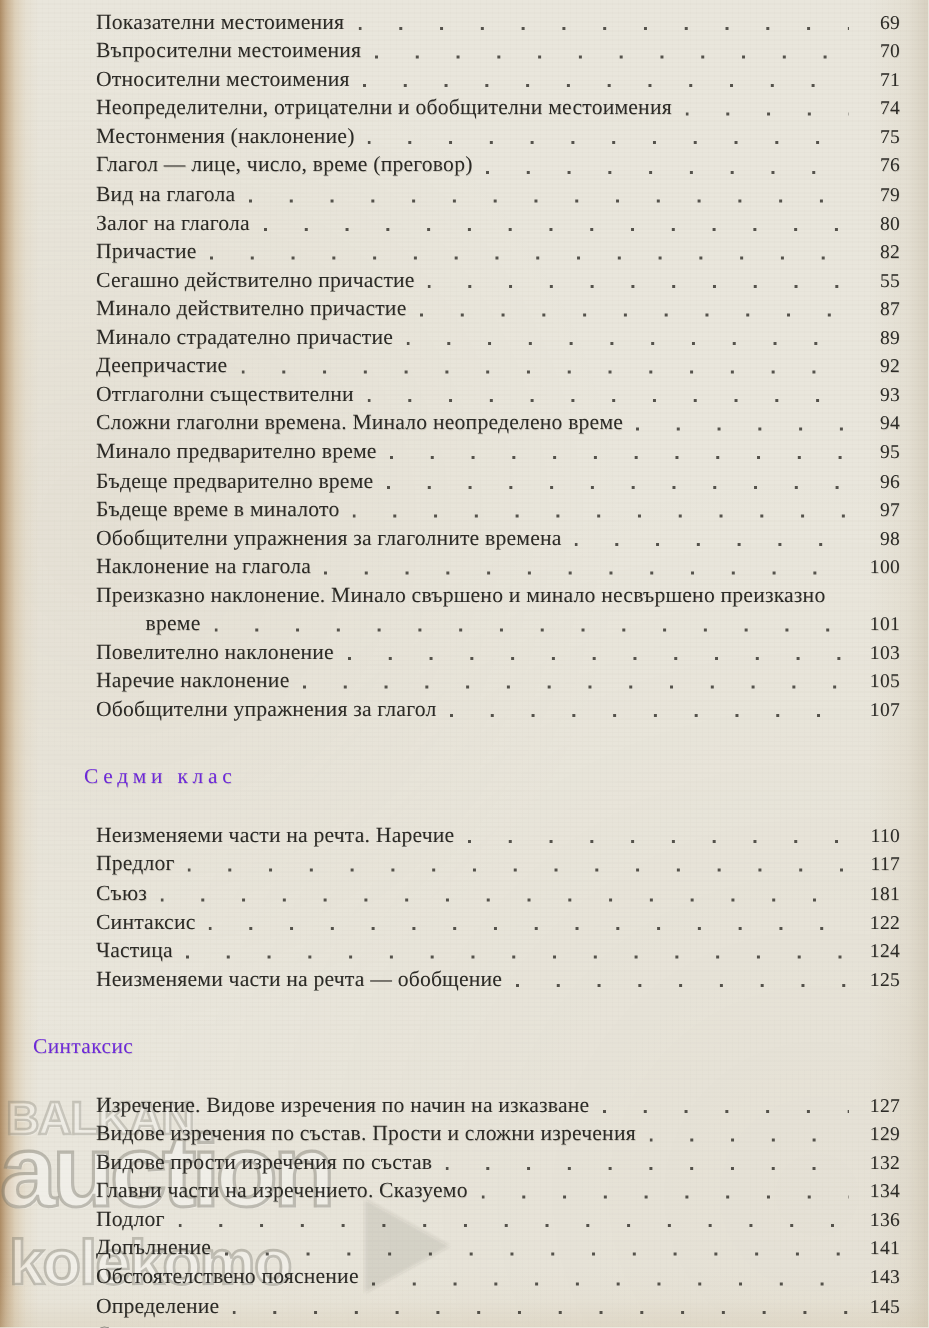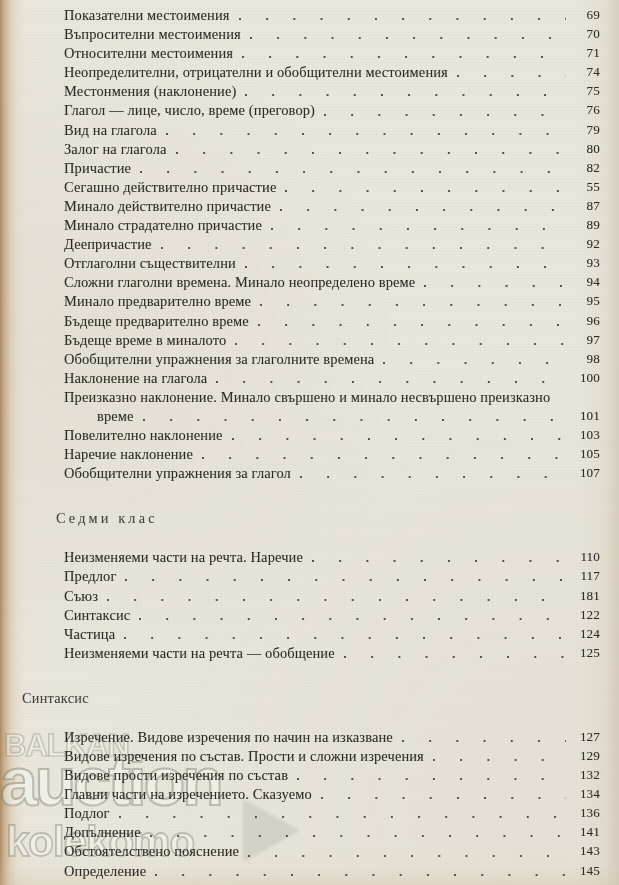--- a/index.html
+++ b/index.html
@@ -174,21 +174,21 @@
     text-shadow: 0.4px 0.4px 0 rgba(90,84,70,0.22);
   }
   .entry.nodots .leader::before { display: none; }
   .entry.cont { }
   .entry.cont .title { padding-left: 33px; }
   .gap-md { height: 20px; }
   .gap-lg { height: 26px; }
 
   .section-head {
     font-size: 14.2px;
-    color: #404040;
+    color: #6d28d9;
     padding-left: 38px;
     letter-spacing: 3.2px;
     height: 19px;
     text-shadow: 0.4px 0.4px 0 rgba(90,84,70,0.20);
   }
   .section-head.plain {
     padding-left: 4px;
     letter-spacing: 0.3px;
   }
 </style>

